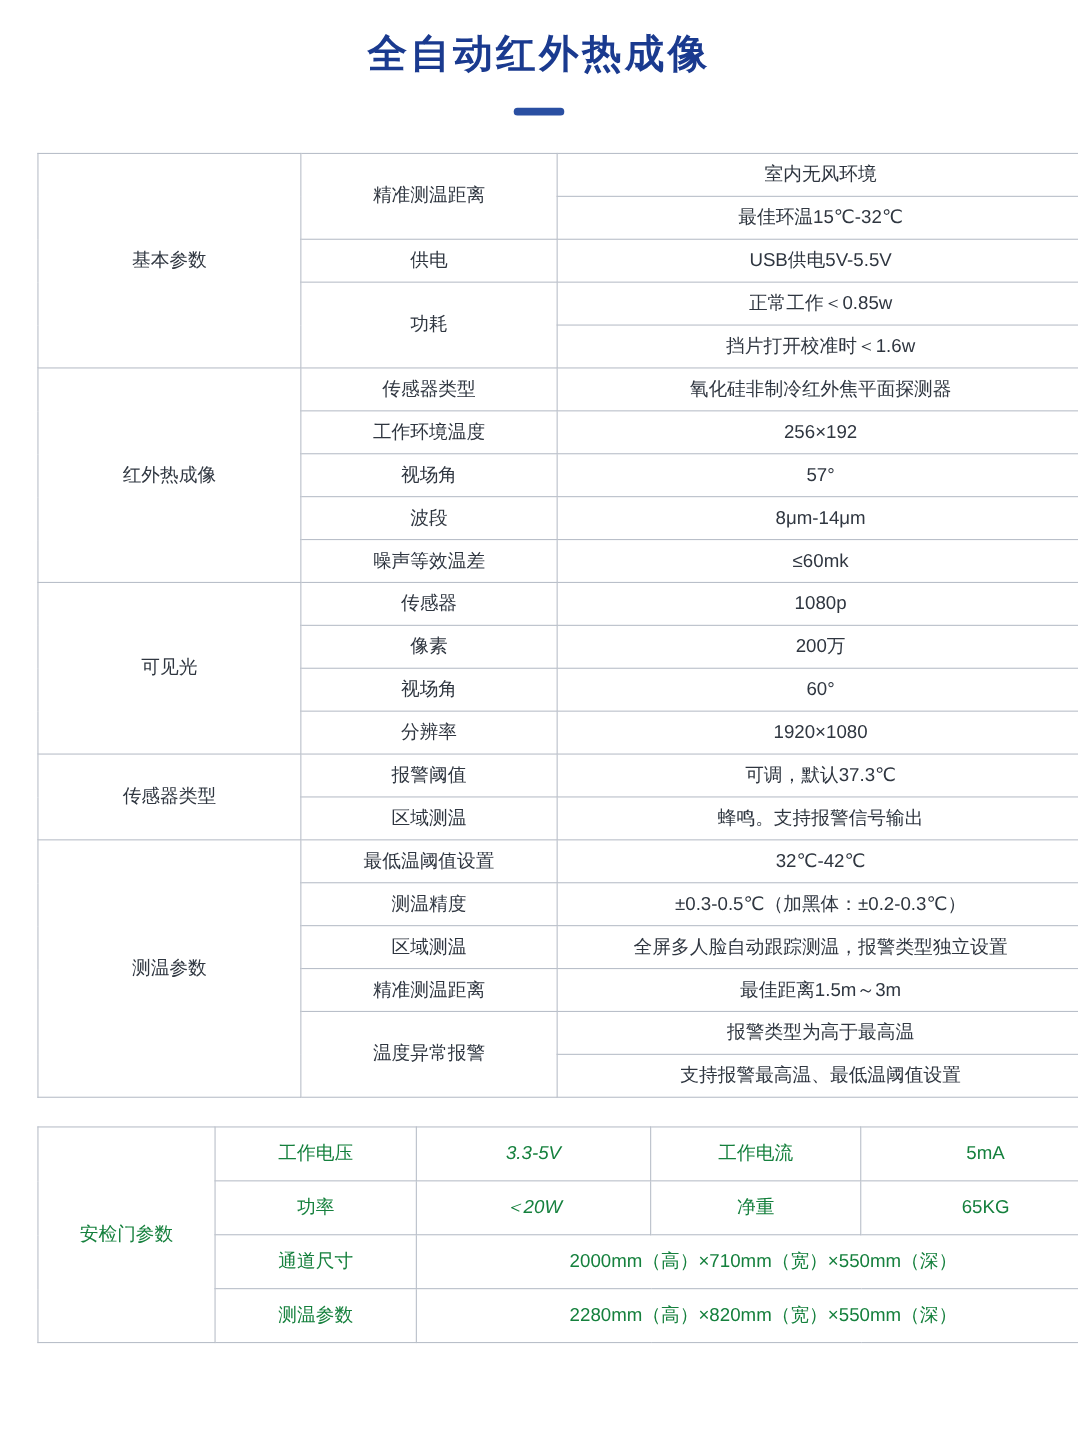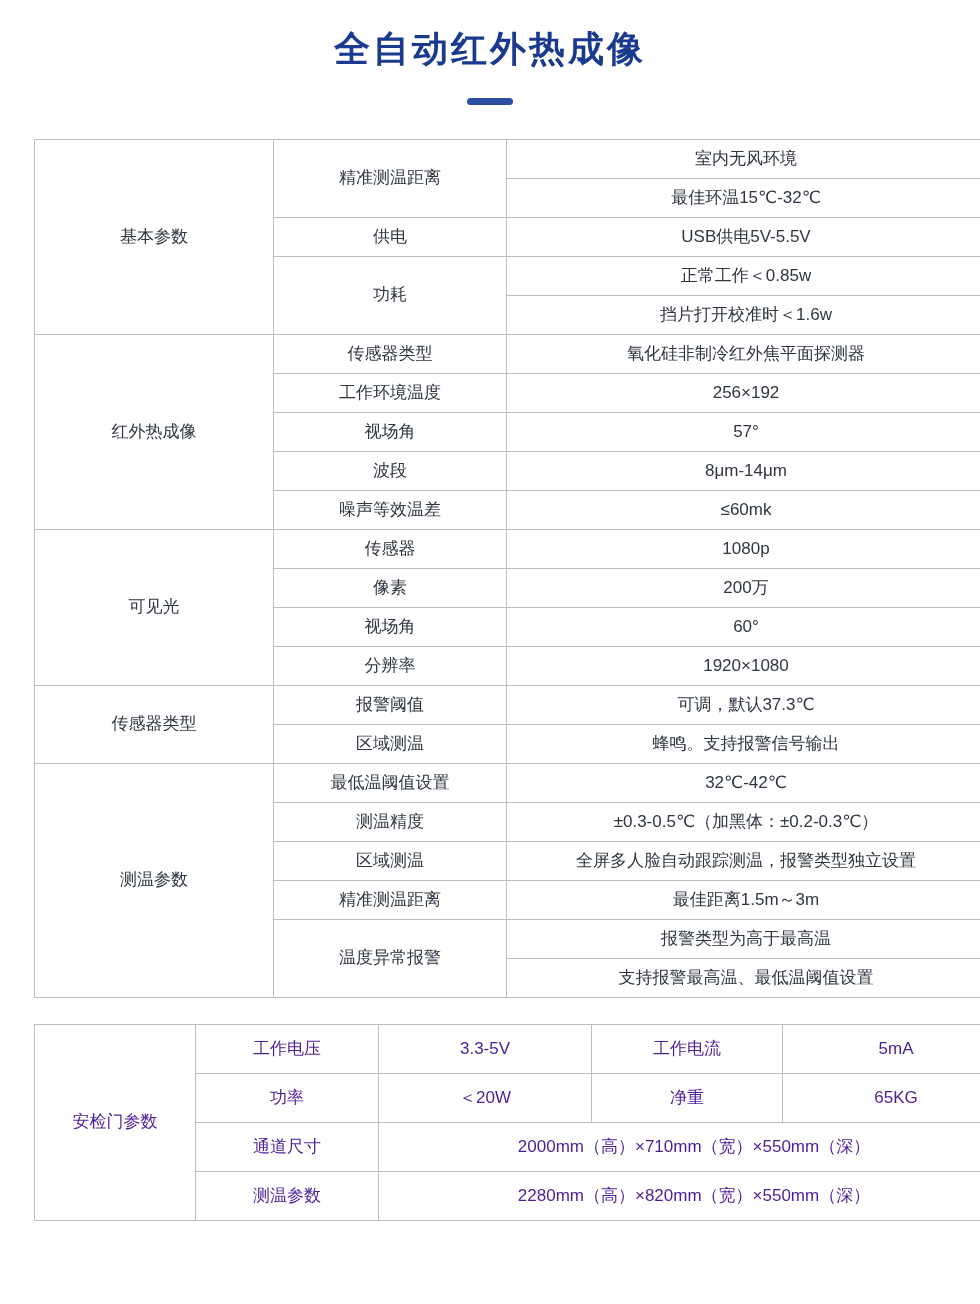--- a/index.html
+++ b/index.html
@@ -71,33 +71,33 @@
     margin: 26px 34px 0 34px;
   }
   table.spec2 {
     border-collapse: collapse;
     width: 912px;
     table-layout: fixed;
   }
   table.spec2 td {
     border: 1px solid #b9bfc9;
     font-size: 17px;
-    color: #4c1d95;
+    color: #15803d;
     text-align: center;
     vertical-align: middle;
     padding: 0 6px;
     height: 48px;
     line-height: 1.35;
   }
   td.g2 {
     width: 148px;
     font-size: 18px;
   }
   td.k2 { width: 170px; }
-  td.v2 { width: 200px; }
+  td.v2 { width: 200px; font-style: italic; }
   td.k3 { width: 178px; }
   td.v3 { width: 214px; }
   td.wide { width: 592px; }
 </style>
 </head>
 <body>
 
 <div class="page">
 
   <div class="title-block">

